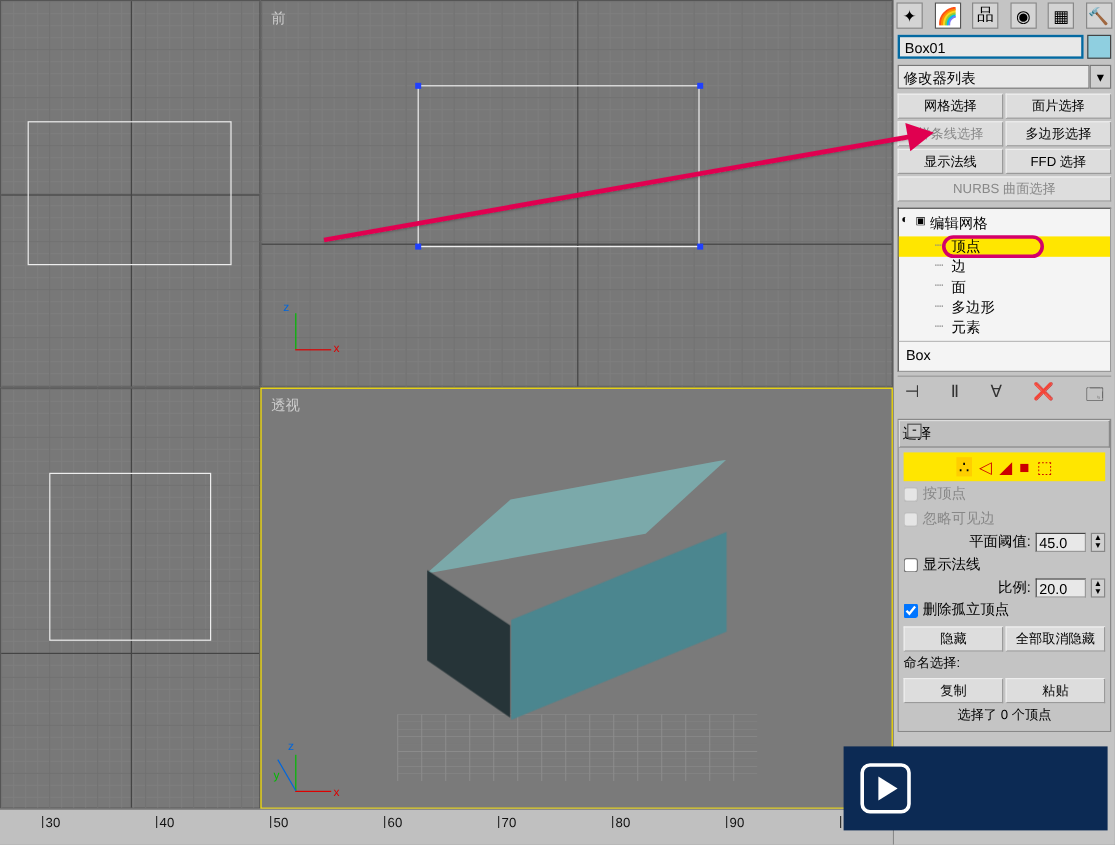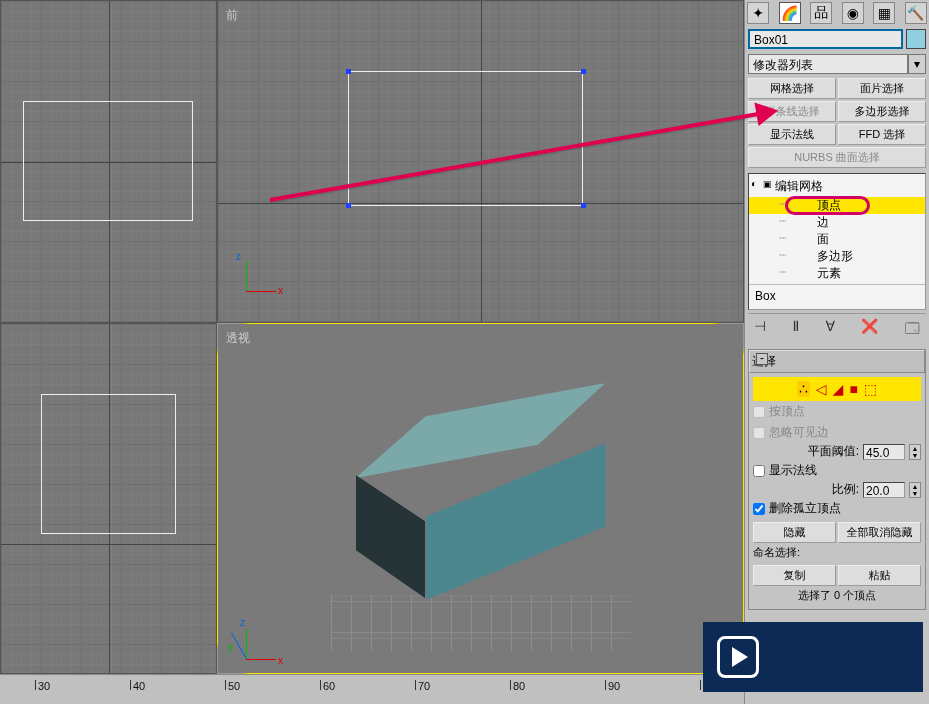--- a/index.html
+++ b/index.html
@@ -1,21 +1,21 @@
 <!DOCTYPE html>
 <html><head>
 <meta charset="utf-8">
 <style>
   * { box-sizing: border-box; margin: 0; padding: 0; font-family: "SimSun", "宋体", sans-serif; font-size: 12px; }
   body { background: #b0b0b0; width: 929px; height: 704px; overflow: hidden; position: relative; }
   .main-layout { display: flex; width: 929px; height: 704px; }
   .viewports-area { width: 744px; display: flex; flex-direction: column; }
   .quad { flex: 1; display: grid; grid-template-columns: 217px 1fr; grid-template-rows: 323px 1fr; background: #999; }
   .viewport { position: relative; background: #787878; border: 1px solid #555; }
-  .viewport.active { outline: 2px solid #ffe600; outline-offset: -2px; border-radius: 32px; }
+  .viewport.active { outline: 2px solid #ffe600; outline-offset: -2px; }
   .viewport .label { position: absolute; top: 6px; left: 8px; color: #ccc; font-size: 12px; }
   .viewport .grid-bg {
     position: absolute; inset: 0;
     background:
      linear-gradient(#6f6f6f 1px, transparent 1px) 0 0/40px 40px,
      linear-gradient(90deg,#6f6f6f 1px, transparent 1px) 0 0/40px 40px,
      linear-gradient(#7e7e7e 1px, transparent 1px) 0 0/10px 10px,
      linear-gradient(90deg,#7e7e7e 1px, transparent 1px) 0 0/10px 10px;
   }
   .viewport .axis-center { position:absolute; background:#444; }
@@ -66,21 +66,21 @@
   .dropdown .dd-text { flex:1; background:#e8e8e8; border:1px solid #777; padding:2px 4px; height:20px; }
   .dropdown .dd-arrow { width:18px; height:20px; background:#d0d0d0; border:1px solid #777; display:flex; align-items:center; justify-content:center; }
   .mod-buttons { display:grid; grid-template-columns:1fr 1fr; gap:2px; padding:2px 3px; }
   .mod-btn { background:#ddd; border:1px outset #eee; padding:2px; text-align:center; cursor:pointer; font-size:11px; }
   .mod-btn.disabled { color:#888; }
   .mod-btn.full { grid-column:1/3; }
   .mod-stack { margin:3px; background:#f4f4f4; border:1px inset #999; padding:2px 0; position:relative; }
   .mod-stack .row { padding:2px 6px 2px 26px; font-size:12px; position:relative; }
   .mod-stack .row.hdr::before { content:"◐"; position:absolute; left:2px; font-size:10px; }
   .mod-stack .row.hdr::after { content:"▣"; position:absolute; left:14px; font-size:9px; top:3px; }
-  .mod-stack .sub { padding-left:68px; position:relative; }
+  .mod-stack .sub { padding-left:44px; position:relative; }
   .mod-stack .sub::before { content:"┈"; position:absolute; left:30px; color:#888; }
   .mod-stack .sub.highlight { background:#ffe600; }
   .mod-stack .sub.highlight .bubble { position:absolute; left:36px; top:-1px; right:55px; bottom:-1px; border:3px solid #d4006a; border-radius:10px; pointer-events:none; }
   .mod-stack .type-row { padding:4px 6px; border-top:1px solid #bbb; margin-top:2px; }
   .stack-icons { display:flex; gap:8px; padding:4px 6px; justify-content:space-between; border-top:1px solid #999; margin:0 3px; }
   .stack-icons span { cursor:pointer; font-size:14px; color:#333; }
 
   .rollout { margin:3px; border:1px solid #888; }
   .rollout .rh { background:#bfbfbf; border:1px outset #ddd; padding:2px; font-size:12px; position:relative; cursor:pointer; }
   .rollout .rh::before { content:"-"; position:absolute; left:6px; border:1px solid #555; width:10px; height:10px; line-height:8px; text-align:center; font-size:12px; background:#c8c8c8; }

